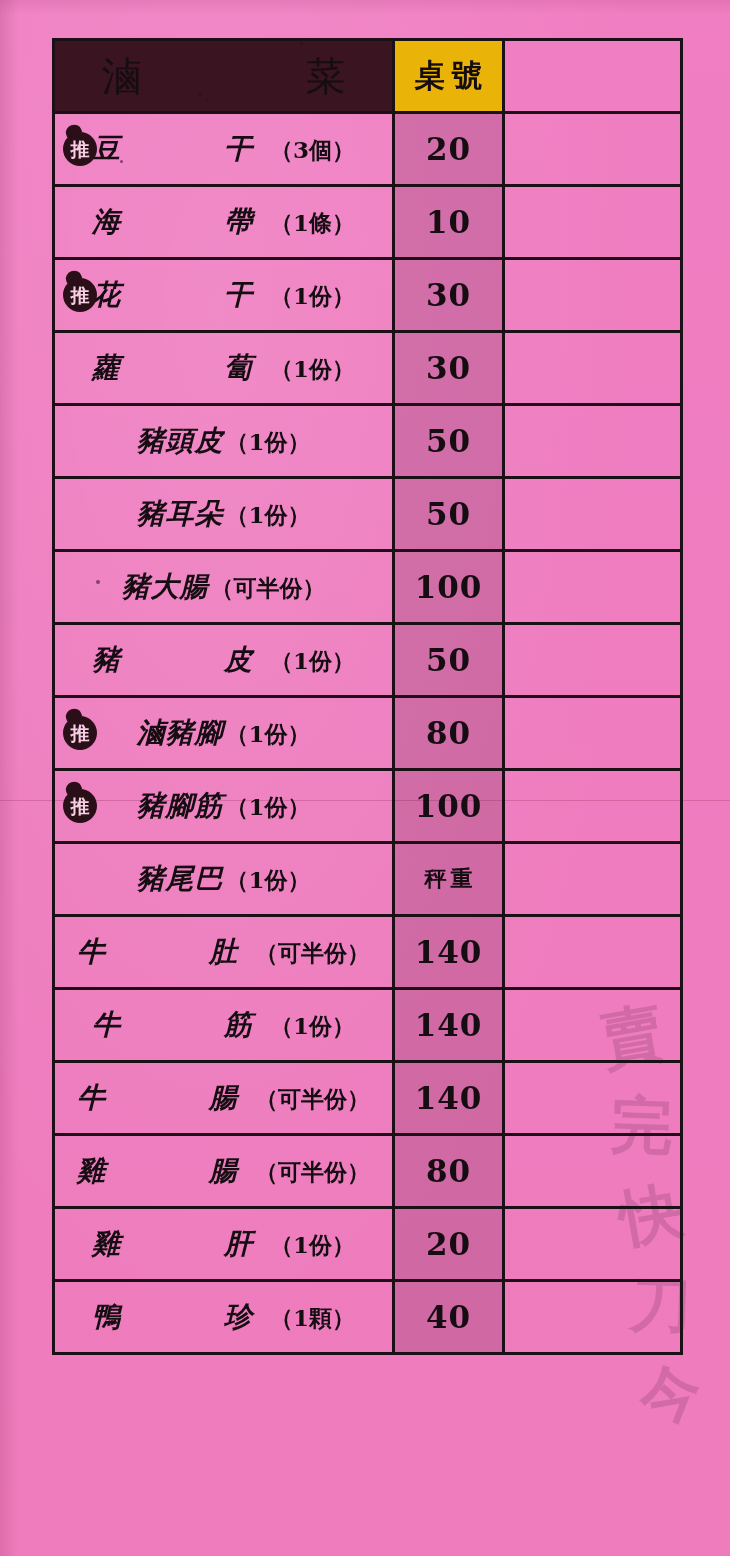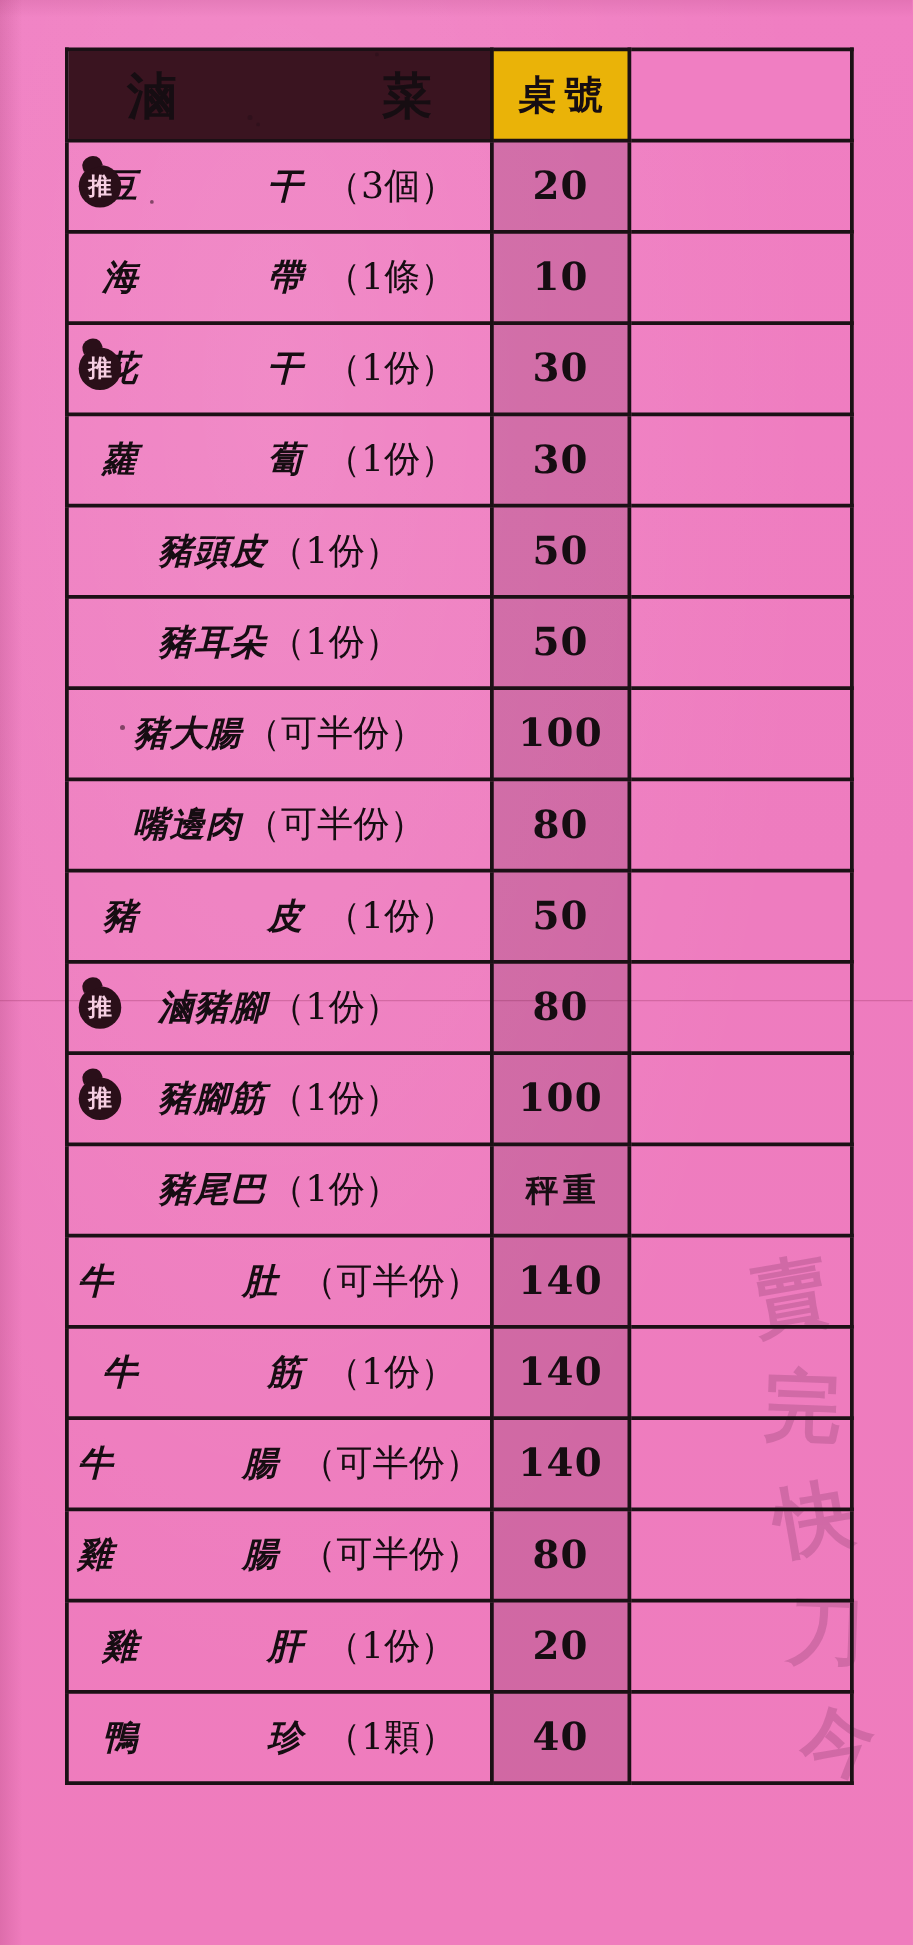--- a/index.html
+++ b/index.html
@@ -81,21 +81,21 @@
 
   col.c-name { width: 340px; }
   col.c-price { width: 110px; }
   col.c-qty  { width: 178px; }
 
   
   .hdr-title {
     background: #3a1420;
     color: #f3c3dc;
     font-family: "DejaVu Serif", serif;
-    font-weight: 700;
+    font-weight: 400;
     font-size: 40px;
     letter-spacing: 28px;
     text-indent: 28px;
     height: 90px;
     position: relative;
   }
   .hdr-sub {
     background: #eab308;
     color: #f6cfe2;
     font-family: "DejaVu Serif", serif;
@@ -119,33 +119,33 @@
     padding: 0 6px;
     white-space: nowrap;
   }
   .name-main {
     letter-spacing: 16px;
     text-indent: 16px;
     font-style: italic;
   }
   .name-main.tight { letter-spacing: 1px; text-indent: 1px; }
   .name-unit {
-    font-size: 29px;
-    font-weight: 400;
+    font-size: 23px;
+    font-weight: 700;
     letter-spacing: 0px;
     margin-left: 2px;
   }
   .price-cell {
     background: rgba(90,25,60,0.20);
     font-family: "DejaVu Serif", serif;
     font-size: 31px;
     font-weight: 700;
     letter-spacing: 1px;
   }
-  .price-cell.word { font-size: 26px; letter-spacing: 4px; text-indent: 4px; margin-top: 44px; }
+  .price-cell.word { font-size: 22px; letter-spacing: 4px; text-indent: 4px; margin-top: 44px; }
   .qty-cell { background: transparent; }
 
   
   .rec {
     position: absolute;
     left: 8px;
     top: 50%;
     transform: translateY(-50%);
     width: 34px;
     height: 34px;
@@ -235,25 +235,20 @@
         <td class="name-cell"><span class="name-main tight">豬耳朵</span><span class="name-unit">（1份）</span></td>
         <td class="price-cell">50</td>
         <td class="qty-cell"></td>
       </tr>
       <tr>
         <td class="name-cell"><span class="name-main tight">豬大腸</span><span class="name-unit">（可半份）</span></td>
         <td class="price-cell">100</td>
         <td class="qty-cell"></td>
       </tr>
       <tr>
-        <td class="name-cell"><span class="name-main tight">嘴邊肉</span><span class="name-unit">（可半份）</span></td>
-        <td class="price-cell">80</td>
-        <td class="qty-cell"></td>
-      </tr>
-      <tr>
         <td class="name-cell"><span class="name-main">豬　　皮</span><span class="name-unit">（1份）</span></td>
         <td class="price-cell">50</td>
         <td class="qty-cell"></td>
       </tr>
       <tr>
         <td class="name-cell"><span class="rec">推</span><span class="name-main tight">滷豬腳</span><span class="name-unit">（1份）</span></td>
         <td class="price-cell">80</td>
         <td class="qty-cell"></td>
       </tr>
       <tr>

